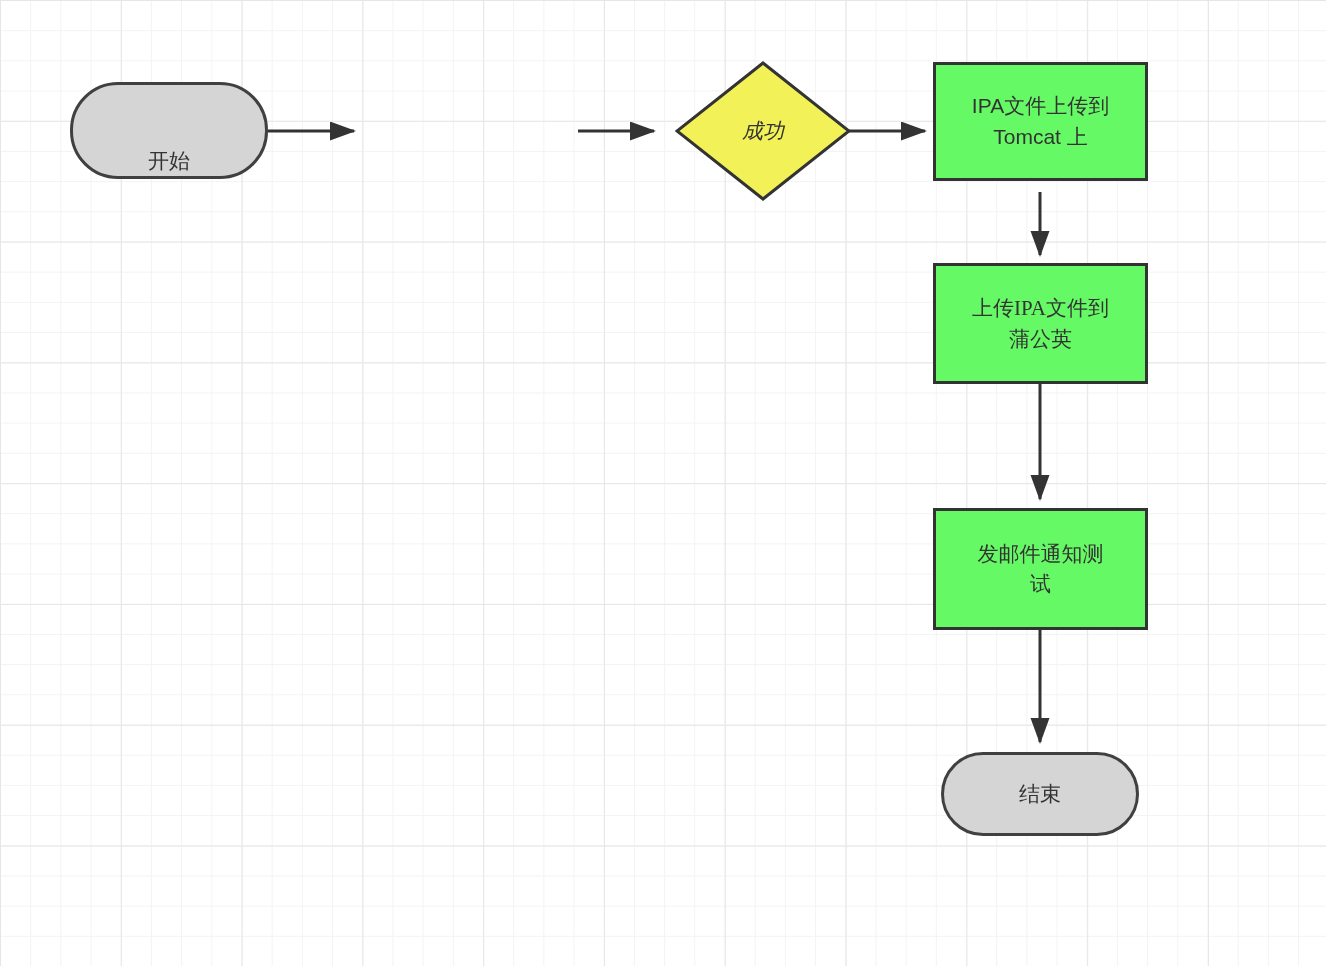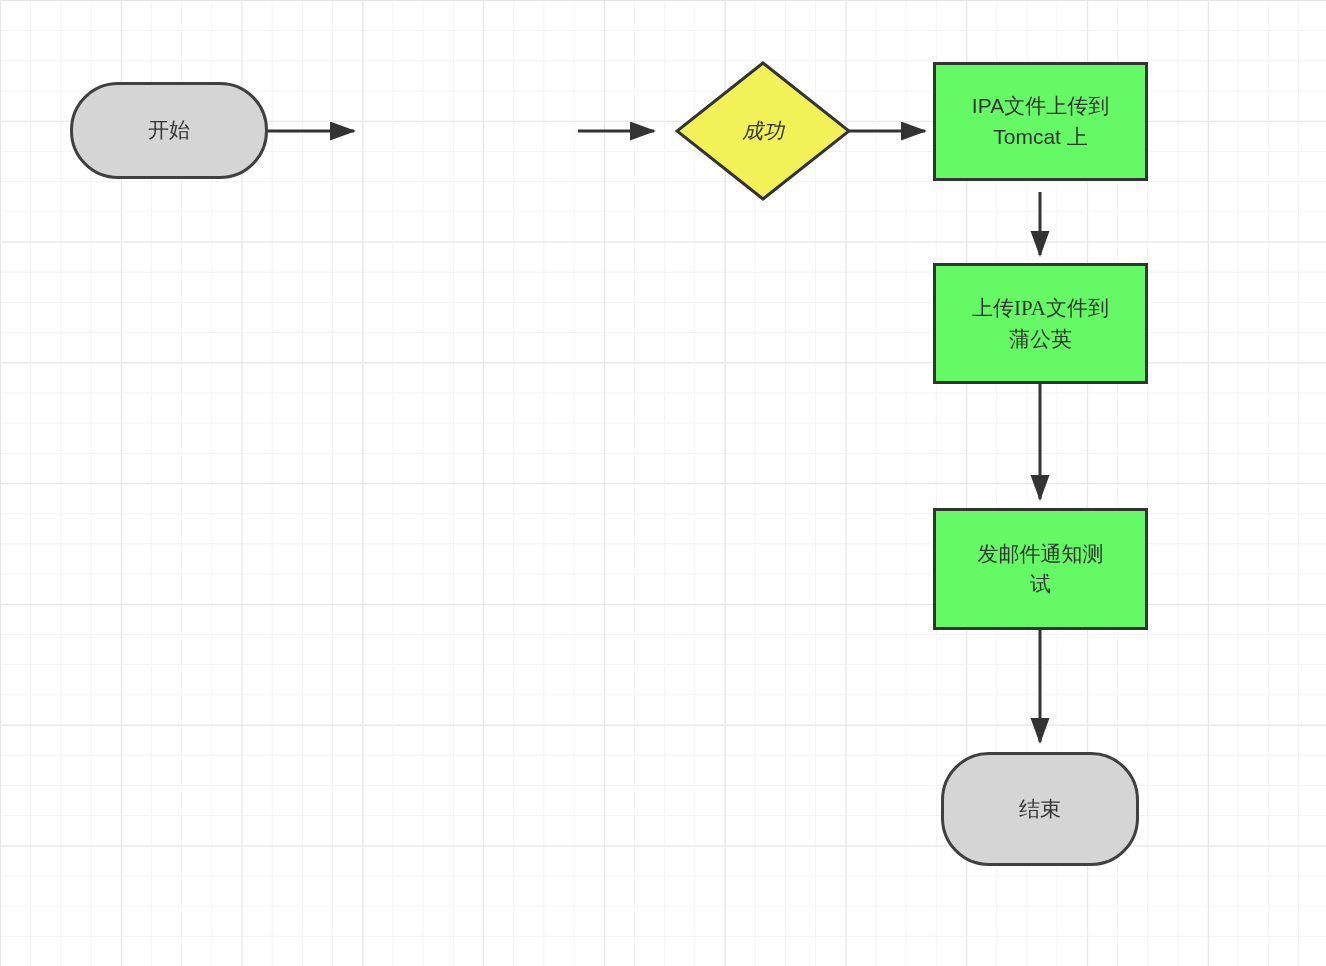--- a/index.html
+++ b/index.html
@@ -53,27 +53,27 @@
     height: 100%;
   }
   .decision .shape polygon {
     fill: var(--decision-fill, #f2f258);
     stroke: var(--stroke, #333333);
     stroke-width: 3;
   }
   .decision .label {
     position: relative;
   }
-  #n-start   { left: 70px;  top: 82px;  width: 198px; height: 97px; }
+  #n-start   { left: 70px;  top: 82px;  width: 198px; height: 97px; align-items: flex-end; }
   #n-jenkins { left: 363px; top: 72px;  width: 215px; height: 120px; }
   #n-success { left: 675px; top: 61px;  width: 176px; height: 140px; font-style: italic; }
   #n-tomcat  { left: 933px; top: 62px;  width: 215px; height: 119px; }
   #n-pgy     { left: 933px; top: 263px; width: 215px; height: 121px; font-family: Liberation Serif, serif; }
   #n-notify  { left: 933px; top: 508px; width: 215px; height: 122px; }
-  #n-end     { left: 941px; top: 752px; width: 198px; height: 114px; text-align: center; }
+  #n-end     { left: 941px; top: 752px; width: 198px; height: 84px; text-align: center; }
   .edges {
     position: absolute;
     inset: 0;
     width: 1326px;
     height: 966px;
   }
   .edges line {
     stroke: var(--stroke, #333333);
     stroke-width: 3;
   }

